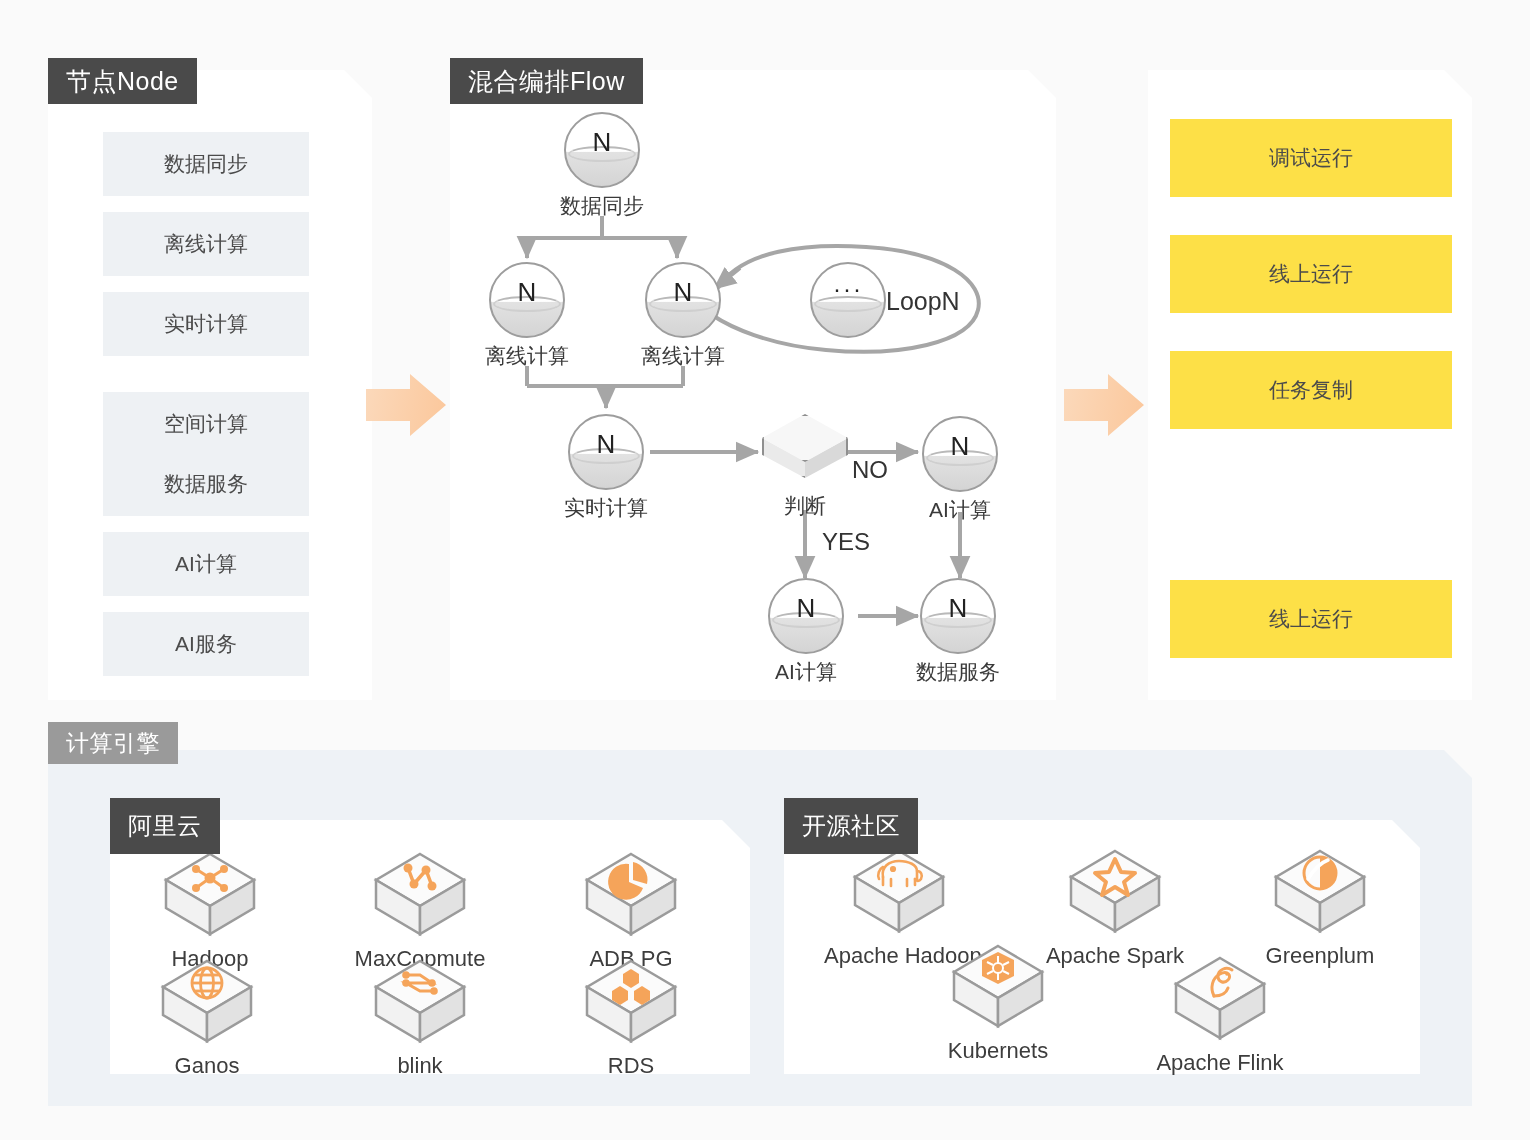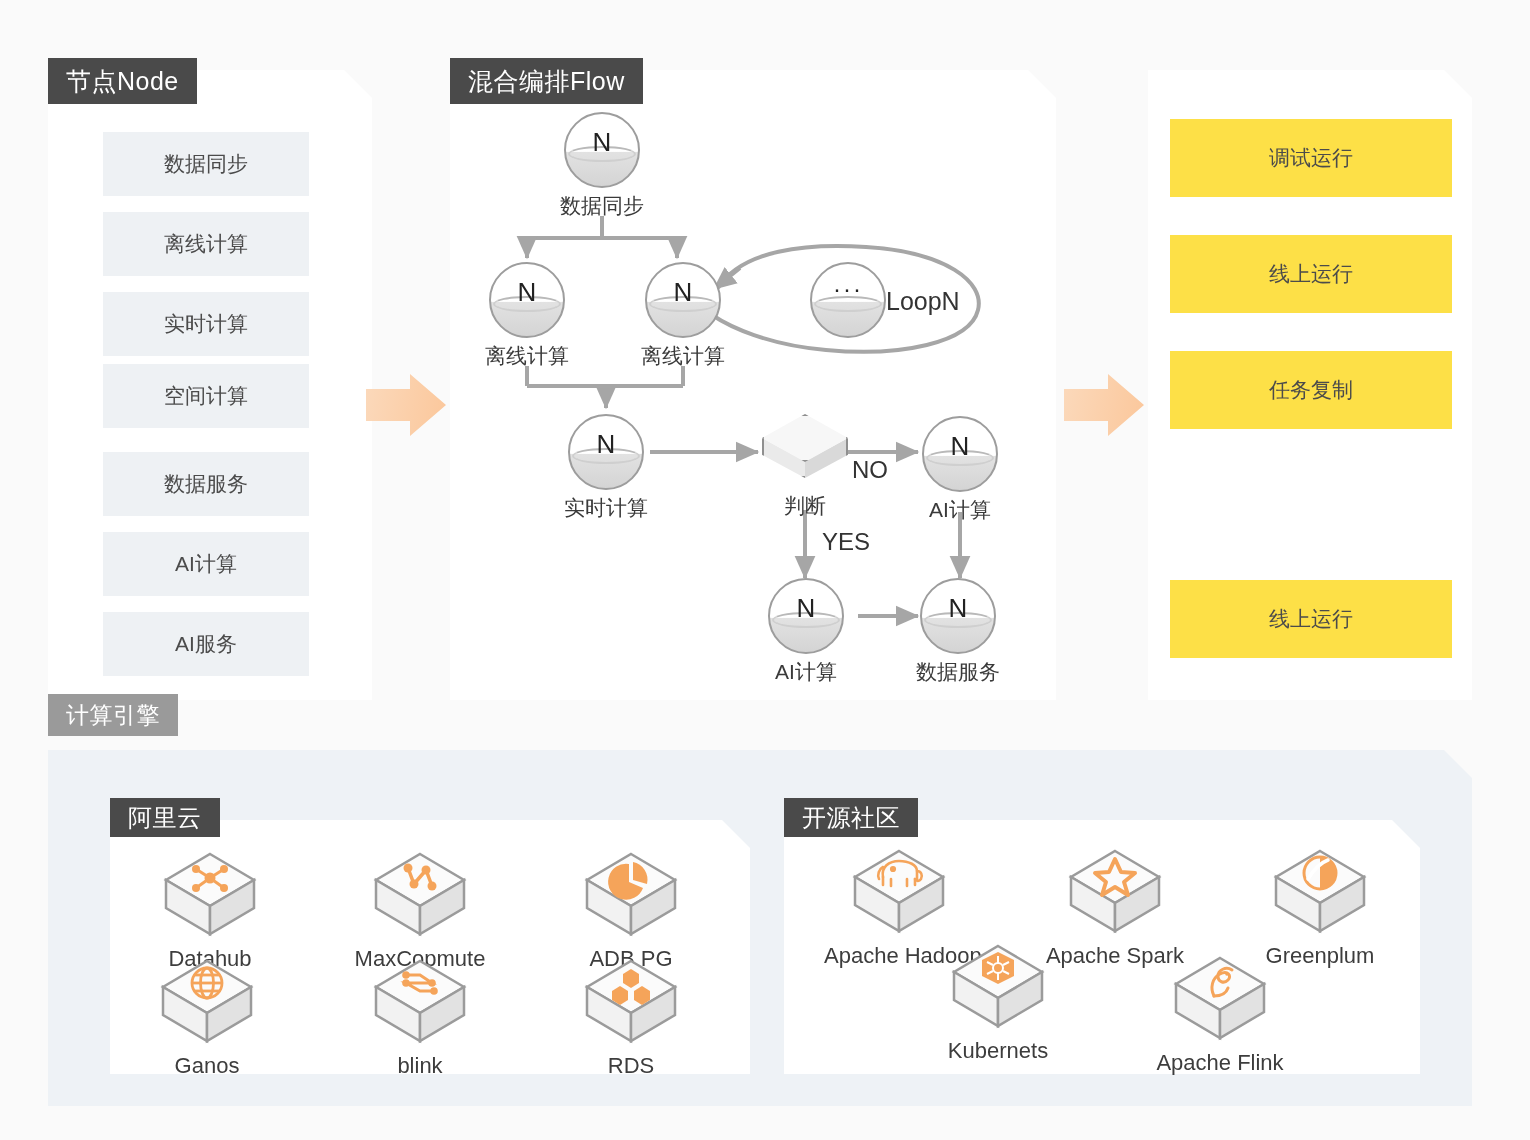--- a/index.html
+++ b/index.html
@@ -19,21 +19,21 @@
   .panel.blue{background:#eef2f6;}
 
   
   .tab{
     position:absolute;background:#4a4a4a;color:#ffffff;
     display:flex;align-items:center;justify-content:center;
     font-size:25px;letter-spacing:.5px;white-space:nowrap;
     padding:0 18px;height:46px;z-index:30;
   }
   .tab.gray{background:#9a9a9a;font-size:23px;height:42px;}
-  .tab.sub{font-size:24px;height:39px;}
+  .tab.sub{font-size:24px;height:56px;}
 
   
   .nodeitem{
     position:absolute;background:#eef1f4;color:#4b4b4b;
     display:flex;align-items:center;justify-content:center;
     font-size:21px;width:206px;height:64px;left:103px;
   }
 
   
   .opitem{
@@ -113,21 +113,21 @@
 <body>
 
 <div class="stage">
 
   <div class="panel" style="left:48px;top:70px;width:324px;height:630px;"></div>
   <div class="tab" style="left:48px;top:58px;">节点Node</div>
 
   <div class="nodeitem" style="top:132px;">数据同步</div>
   <div class="nodeitem" style="top:212px;">离线计算</div>
   <div class="nodeitem" style="top:292px;">实时计算</div>
-  <div class="nodeitem" style="top:364px;">空间计算</div>
+  <div class="nodeitem" style="top:392px;">空间计算</div>
   <div class="nodeitem" style="top:452px;">数据服务</div>
   <div class="nodeitem" style="top:532px;">AI计算</div>
   <div class="nodeitem" style="top:612px;">AI服务</div>
 
   <div class="bigarrow" style="left:366px;top:374px;">
       <i></i>
     </div>
 
   <div class="panel" style="left:450px;top:70px;width:606px;height:630px;"></div>
   <div class="tab" style="left:450px;top:58px;">混合编排Flow</div>
@@ -232,21 +232,21 @@
     </div>
 
   <div class="panel" style="left:1148px;top:70px;width:324px;height:630px;"></div>
 
   <div class="opitem" style="top:119px;">调试运行</div>
   <div class="opitem" style="top:235px;">线上运行</div>
   <div class="opitem" style="top:351px;">任务复制</div>
   <div class="opitem" style="top:580px;">线上运行</div>
 
   <div class="panel blue" style="left:48px;top:750px;width:1424px;height:356px;"></div>
-  <div class="tab gray" style="left:48px;top:694px;">计算引擎</div>
+  <div class="tab gray" style="left:48px;top:722px;">计算引擎</div>
 
   <div class="panel" style="left:110px;top:820px;width:640px;height:254px;"></div>
   <div class="tab sub" style="left:110px;top:798px;">阿里云</div>
 
   <div class="tile" style="left:135px;top:848px;">
     <div class="cubebox">
       <svg class="iso" width="100" height="92" viewBox="0 0 100 92">
         <polygon points="50,6 94,32 50,58 6,32" fill="#fbfbfb" stroke="#9b9b9b" stroke-width="2.5"></polygon>
         <polygon points="6,32 50,58 50,86 6,60" fill="#f2f2f2" stroke="#9b9b9b" stroke-width="2.5"></polygon>
         <polygon points="94,32 50,58 50,86 94,60" fill="#e2e2e2" stroke="#9b9b9b" stroke-width="2.5"></polygon>
@@ -258,21 +258,21 @@
             <circle cx="14" cy="10" r="4"></circle>
           <g stroke="#f5a45a" stroke-width="3">
             <line x1="0" y1="0" x2="-14" y2="-9"></line>
               <line x1="0" y1="0" x2="14" y2="-9"></line>
             <line x1="0" y1="0" x2="-14" y2="10"></line>
               <line x1="0" y1="0" x2="14" y2="10"></line>
           </g>
         </g>
       </svg>
     </div>
-    <div class="lbl">Datahub</div>
+    <div class="lbl">Hadoop</div>
   </div>
 
   <div class="tile" style="left:345px;top:848px;text-align:center;">
     <div class="cubebox">
       <svg class="iso" width="100" height="92" viewBox="0 0 100 92">
         <polygon points="50,6 94,32 50,58 6,32" fill="#fbfbfb" stroke="#9b9b9b" stroke-width="2.5"></polygon>
         <polygon points="6,32 50,58 50,86 6,60" fill="#f2f2f2" stroke="#9b9b9b" stroke-width="2.5"></polygon>
         <polygon points="94,32 50,58 50,86 94,60" fill="#e2e2e2" stroke="#9b9b9b" stroke-width="2.5"></polygon>
         <g stroke="#f5a45a" stroke-width="3.5" fill="none">
           <path d="M38,20 L44,36 L56,22 L62,38"></path>

